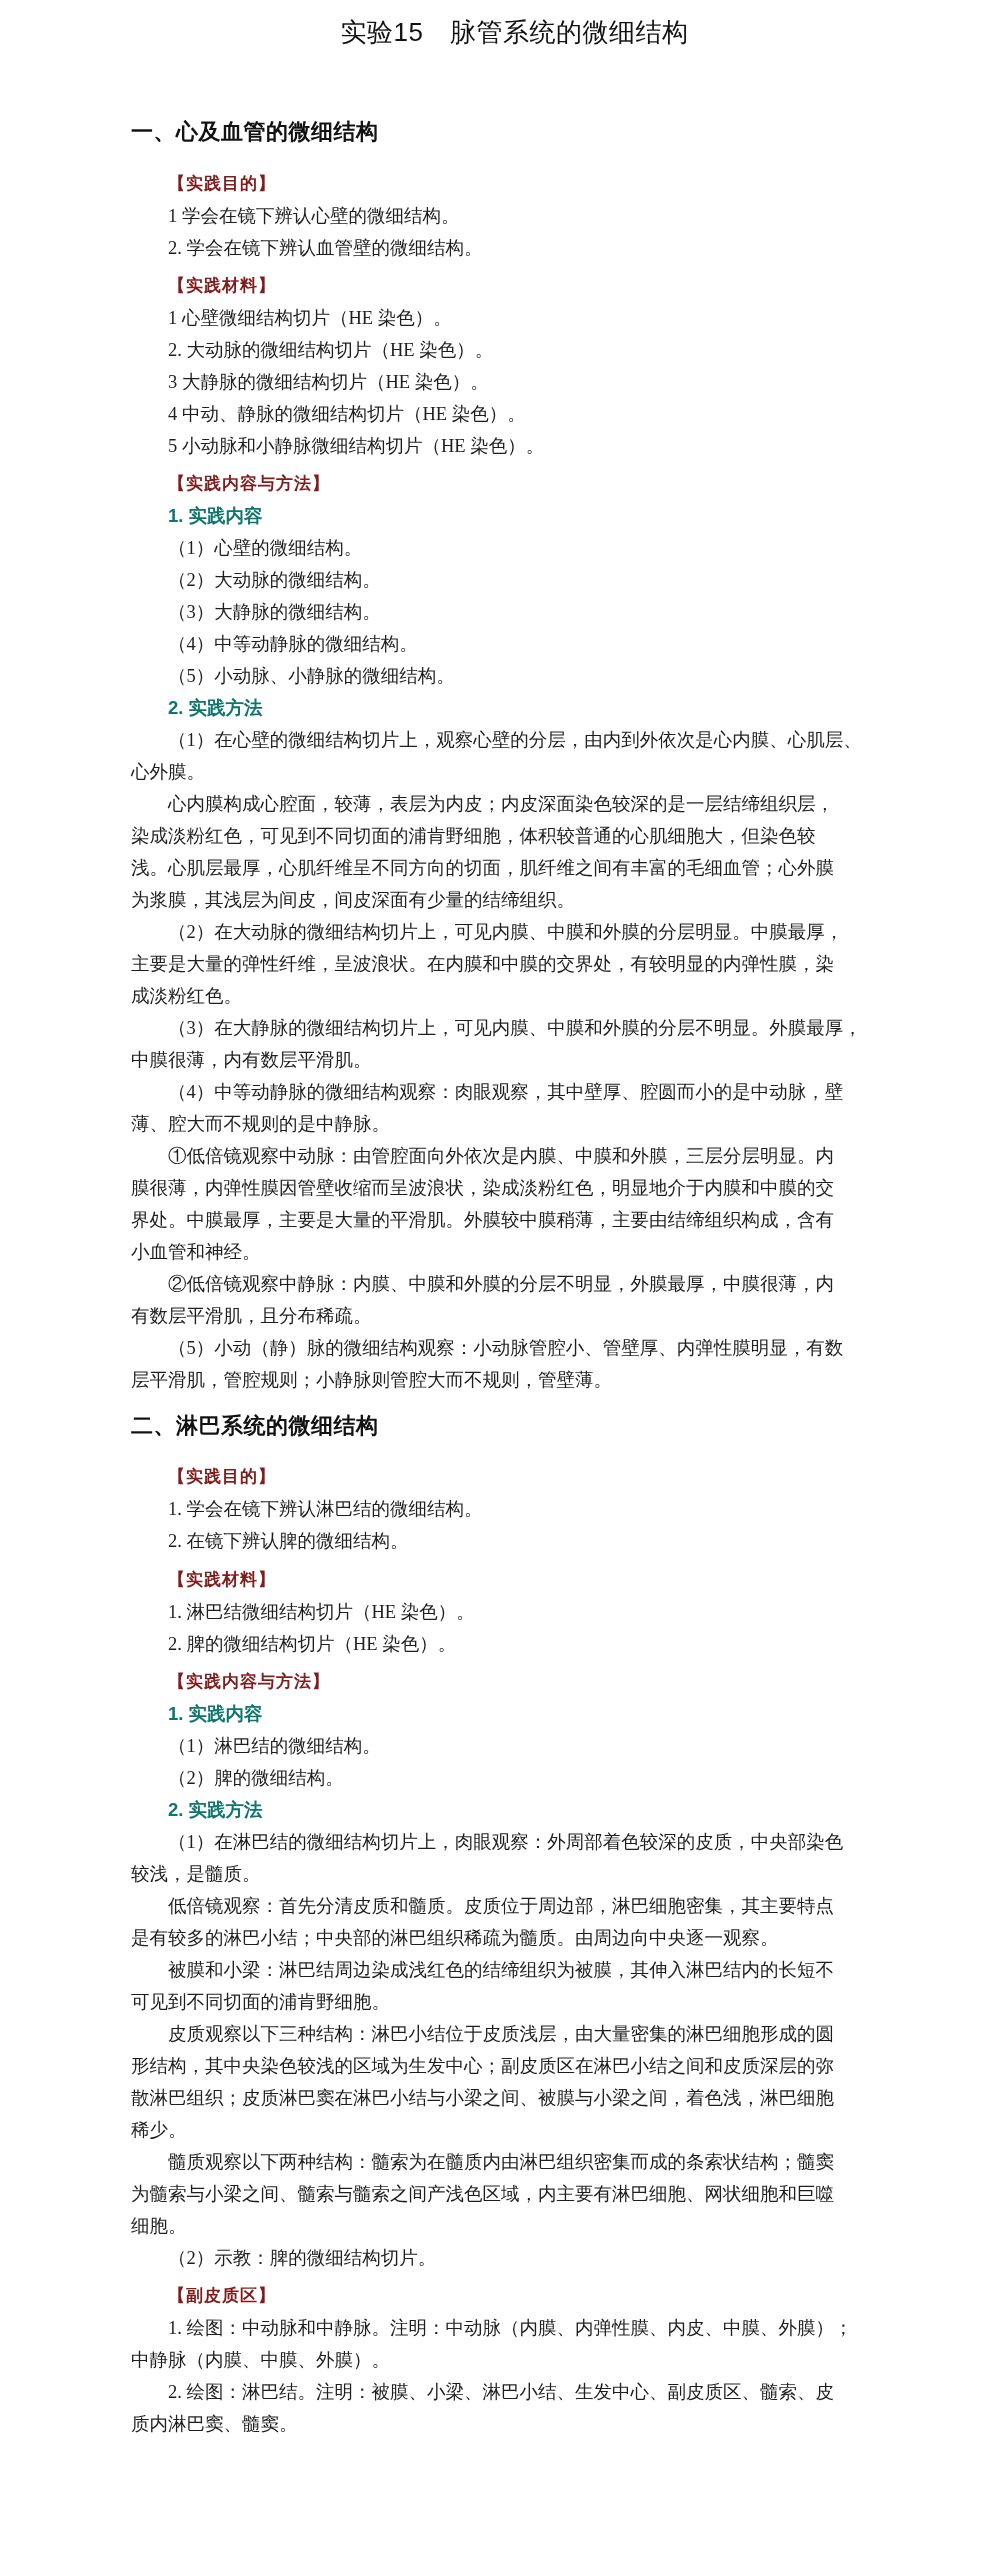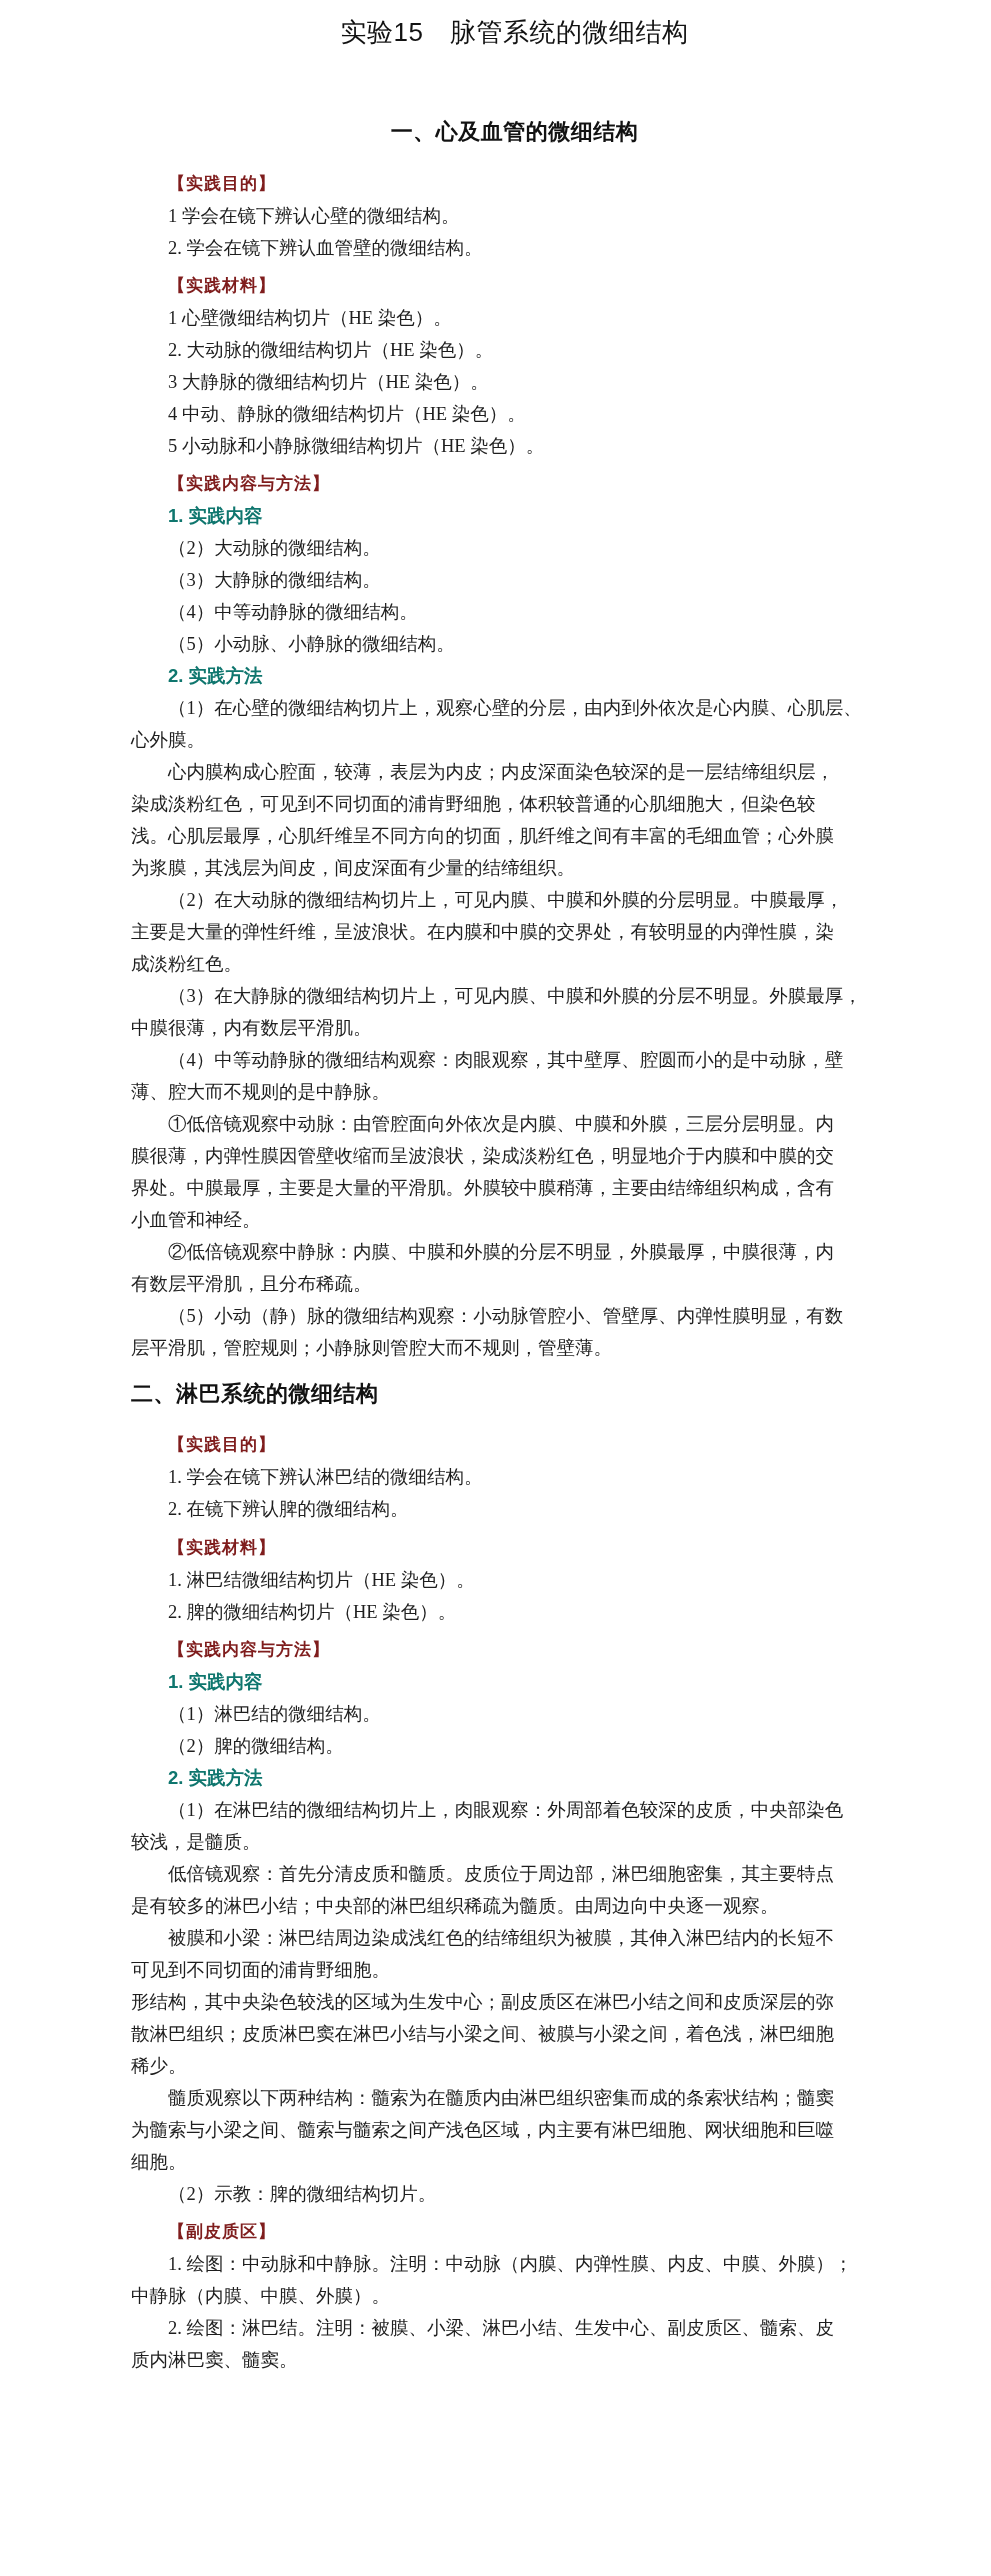--- a/index.html
+++ b/index.html
@@ -27,21 +27,21 @@
     letter-spacing: 0.5px;
   }
   .section-heading {
     font-family: "Liberation Sans", "DejaVu Sans", sans-serif;
     font-weight: 700;
     font-size: 22px;
     line-height: 32px;
     color: #121212;
     letter-spacing: 0.5px;
   }
-  .section-1 .section-heading { margin: 65px 0 19.6px 0; text-align: center; }
+  .section-1 .section-heading { margin: 65px 0 19.6px 0; }
   .section-2 .section-heading { margin: 13.4px 0 19.6px 0; }
   .ln {
     height: 32px;
     line-height: 32px;
     font-size: 18.5px;
     white-space: nowrap;
     color: #1e1e1e;
   }
   .ln.indent { text-indent: 37px; }
   .ln.label {
@@ -72,20 +72,21 @@
         <p class="ln body indent">1 学会在镜下辨认心壁的微细结构。</p>
         <p class="ln body indent">2. 学会在镜下辨认血管壁的微细结构。</p>
         <p class="ln label indent">【实践材料】</p>
         <p class="ln body indent">1 心壁微细结构切片（HE 染色）。</p>
         <p class="ln body indent">2. 大动脉的微细结构切片（HE 染色）。</p>
         <p class="ln body indent">3 大静脉的微细结构切片（HE 染色）。</p>
         <p class="ln body indent">4 中动、静脉的微细结构切片（HE 染色）。</p>
         <p class="ln body indent">5 小动脉和小静脉微细结构切片（HE 染色）。</p>
         <p class="ln label indent">【实践内容与方法】</p>
         <p class="ln sub indent">1. 实践内容</p>
+        <p class="ln body indent">（1）心壁的微细结构。</p>
         <p class="ln body indent">（2）大动脉的微细结构。</p>
         <p class="ln body indent">（3）大静脉的微细结构。</p>
         <p class="ln body indent">（4）中等动静脉的微细结构。</p>
         <p class="ln body indent">（5）小动脉、小静脉的微细结构。</p>
         <p class="ln sub indent">2. 实践方法</p>
         <p class="ln body indent">（1）在心壁的微细结构切片上，观察心壁的分层，由内到外依次是心内膜、心肌层、</p>
         <p class="ln body">心外膜。</p>
         <p class="ln body indent">心内膜构成心腔面，较薄，表层为内皮；内皮深面染色较深的是一层结缔组织层，</p>
         <p class="ln body">染成淡粉红色，可见到不同切面的浦肯野细胞，体积较普通的心肌细胞大，但染色较</p>
         <p class="ln body">浅。心肌层最厚，心肌纤维呈不同方向的切面，肌纤维之间有丰富的毛细血管；心外膜</p>
@@ -121,20 +122,21 @@
         <p class="ln sub indent">1. 实践内容</p>
         <p class="ln body indent">（1）淋巴结的微细结构。</p>
         <p class="ln body indent">（2）脾的微细结构。</p>
         <p class="ln sub indent">2. 实践方法</p>
         <p class="ln body indent">（1）在淋巴结的微细结构切片上，肉眼观察：外周部着色较深的皮质，中央部染色</p>
         <p class="ln body">较浅，是髓质。</p>
         <p class="ln body indent">低倍镜观察：首先分清皮质和髓质。皮质位于周边部，淋巴细胞密集，其主要特点</p>
         <p class="ln body">是有较多的淋巴小结；中央部的淋巴组织稀疏为髓质。由周边向中央逐一观察。</p>
         <p class="ln body indent">被膜和小梁：淋巴结周边染成浅红色的结缔组织为被膜，其伸入淋巴结内的长短不</p>
         <p class="ln body">可见到不同切面的浦肯野细胞。</p>
+        <p class="ln body indent">皮质观察以下三种结构：淋巴小结位于皮质浅层，由大量密集的淋巴细胞形成的圆</p>
         <p class="ln body">形结构，其中央染色较浅的区域为生发中心；副皮质区在淋巴小结之间和皮质深层的弥</p>
         <p class="ln body">散淋巴组织；皮质淋巴窦在淋巴小结与小梁之间、被膜与小梁之间，着色浅，淋巴细胞</p>
         <p class="ln body">稀少。</p>
         <p class="ln body indent">髓质观察以下两种结构：髓索为在髓质内由淋巴组织密集而成的条索状结构；髓窦</p>
         <p class="ln body">为髓索与小梁之间、髓索与髓索之间产浅色区域，内主要有淋巴细胞、网状细胞和巨噬</p>
         <p class="ln body">细胞。</p>
         <p class="ln body indent">（2）示教：脾的微细结构切片。</p>
         <p class="ln label indent">【副皮质区】</p>
         <p class="ln body indent">1. 绘图：中动脉和中静脉。注明：中动脉（内膜、内弹性膜、内皮、中膜、外膜）；</p>
         <p class="ln body">中静脉（内膜、中膜、外膜）。</p>

